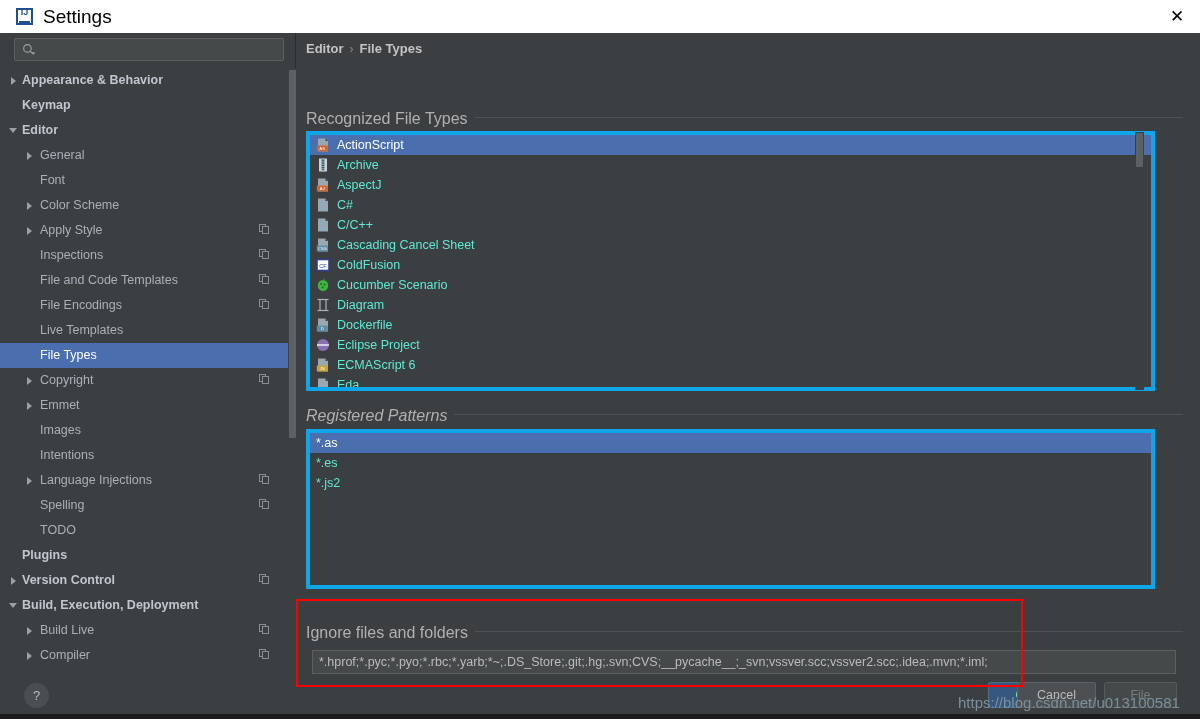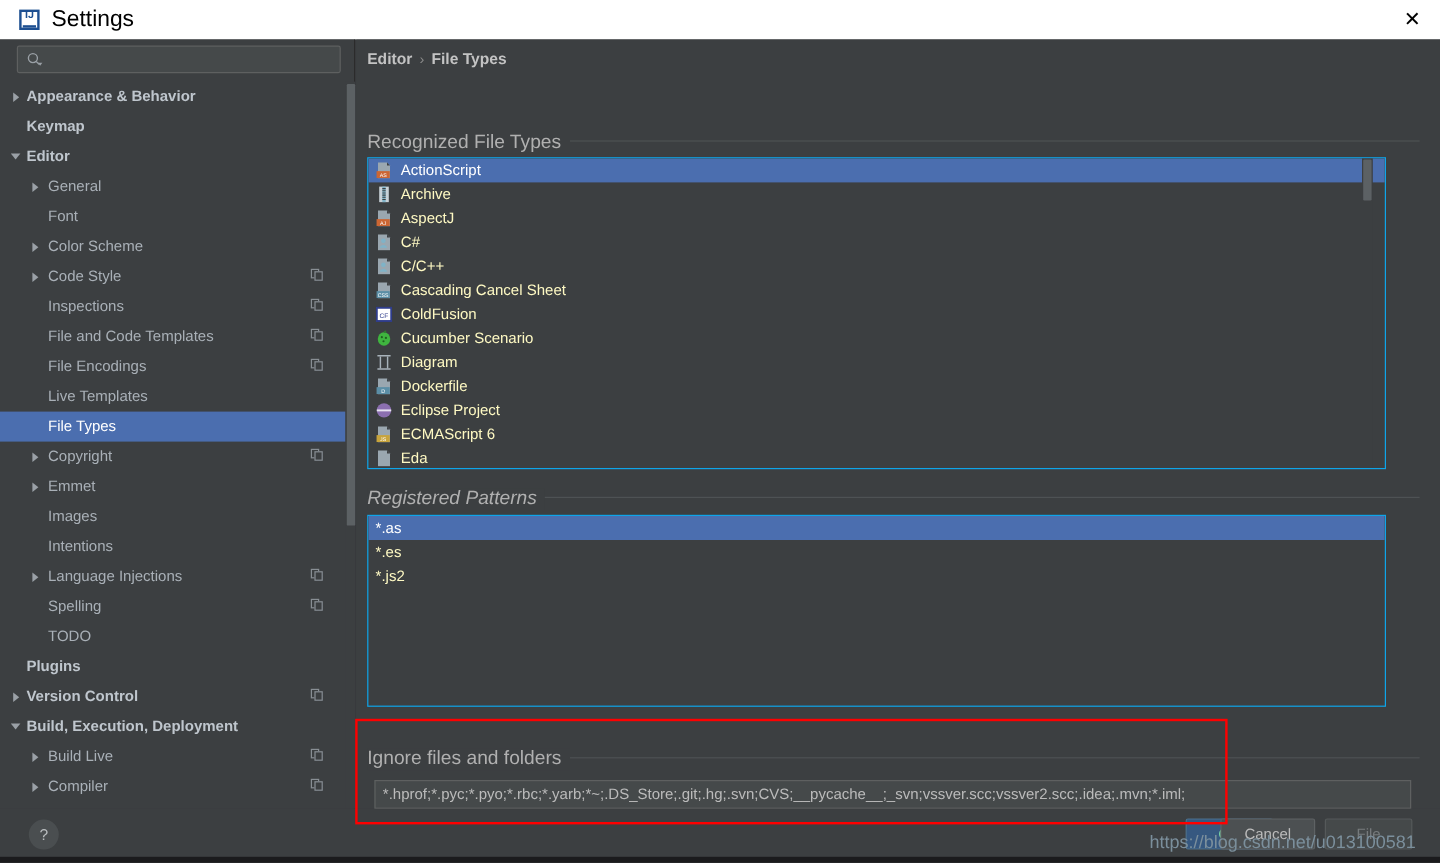--- a/index.html
+++ b/index.html
@@ -108,26 +108,26 @@
 
   .sec-label {
     position:absolute; font-size:16px; color:#b0b0b0; background:#3c3f41;
     padding-right:7px; z-index:2;
   }
   .sec-line {
     position:absolute; height:1px; background:#4e5254;
   }
 
   .list-box {
-    position:absolute; background:#3c3f41; border:1px solid #0ea5e9;
+    position:absolute; background:#3c3f41; border:4px solid #0ea5e9;
     overflow:hidden;
   }
   .list-row {
     height:20px; line-height:20px; padding-left:6px; white-space:nowrap;
-    color:#fef9c3; font-size:12.5px; display:flex; align-items:center; cursor:default;
+    color:#5eead4; font-size:12.5px; display:flex; align-items:center; cursor:default;
   }
   .list-row.selected { background:#4b6eaf; color:#ffffff; }
 
   .ftype-icon { width:14px; height:14px; margin-right:7px; position:relative; flex:none; }
 
   .vscroll { position:absolute; width:9px; background:#3c3f41; }
   .vthumb { position:absolute; left:1px; width:7px; background:#5c6164; border-radius:1px; }
 
   
   #ignore-highlight {
@@ -190,21 +190,21 @@
         </div>
       </div>
 
       <div id="tree">
           <div class="tree-row ind0 bold"><span class="arrow arrow-right"></span><span>Appearance &amp; Behavior</span></div>
           <div class="tree-row ind0 bold"><span>Keymap</span></div>
           <div class="tree-row ind0 bold"><span class="arrow arrow-down"></span><span>Editor</span></div>
           <div class="tree-row ind1"><span class="arrow arrow-right"></span><span>General</span></div>
           <div class="tree-row ind1"><span>Font</span></div>
           <div class="tree-row ind1"><span class="arrow arrow-right"></span><span>Color Scheme</span></div>
-          <div class="tree-row ind1"><span class="arrow arrow-right"></span><span>Code Style</span><span class="copy-badge">
+          <div class="tree-row ind1"><span class="arrow arrow-right"></span><span>Apply Style</span><span class="copy-badge">
               <i class="b1"></i>
               <i class="b2"></i>
             </span></div>
           <div class="tree-row ind1"><span>Inspections</span><span class="copy-badge">
               <i class="b1"></i>
               <i class="b2"></i>
             </span></div>
           <div class="tree-row ind1"><span>File and Code Templates</span><span class="copy-badge">
               <i class="b1"></i>
               <i class="b2"></i>

